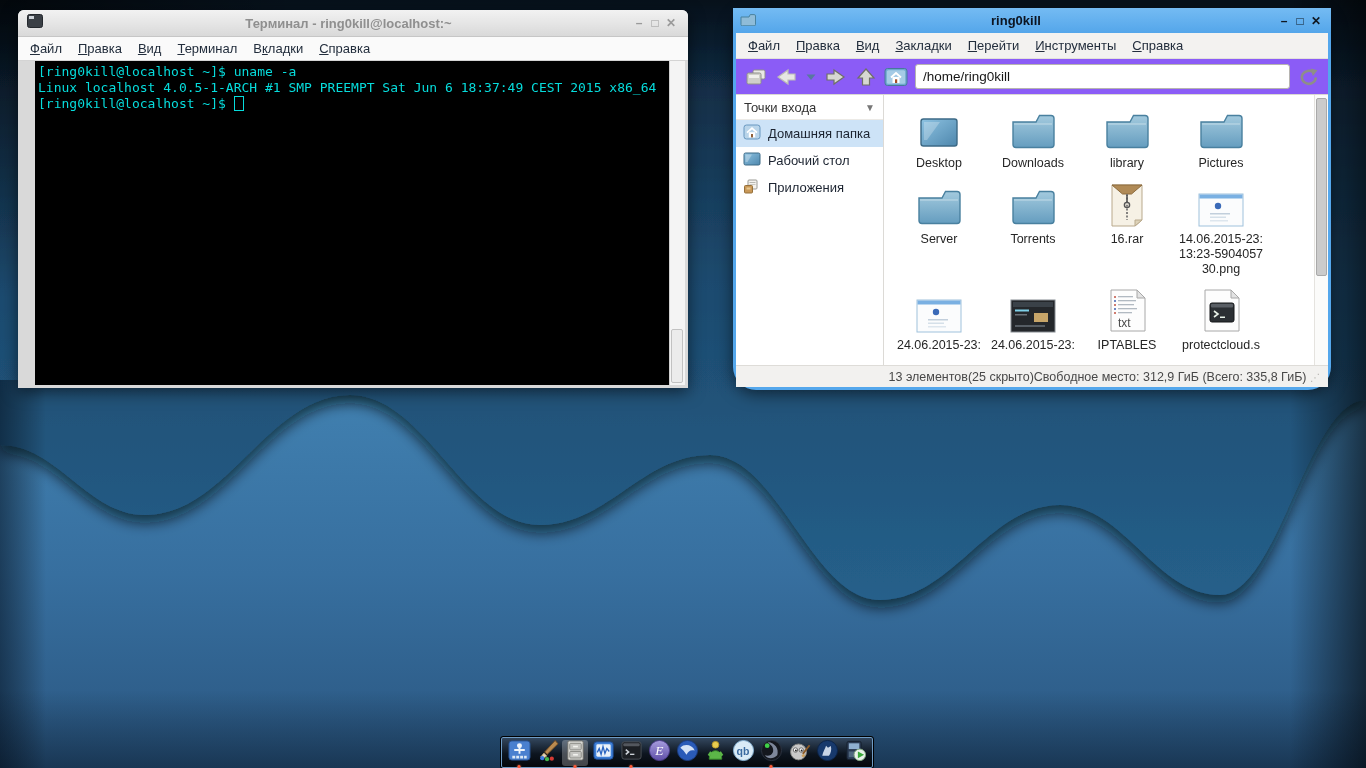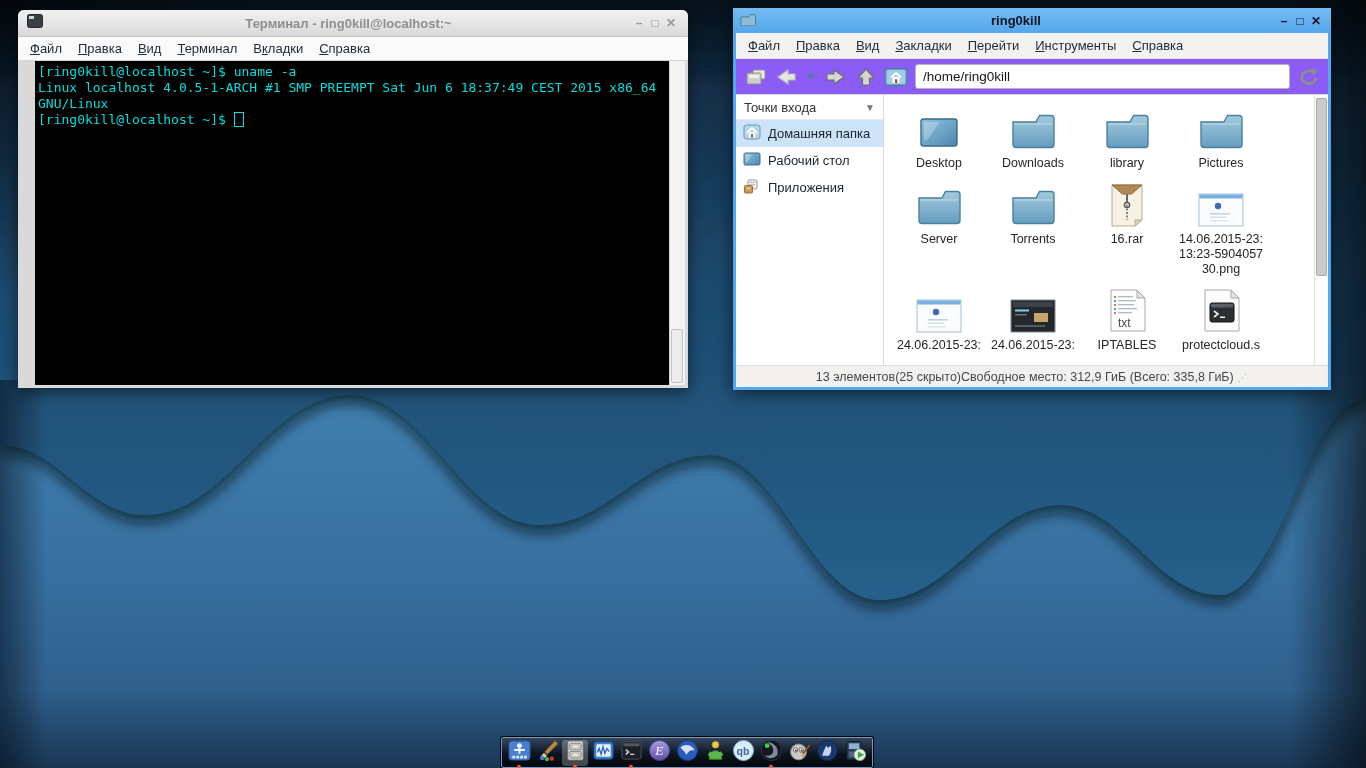--- a/index.html
+++ b/index.html
@@ -1,19 +1,19 @@
 <!DOCTYPE html>
 <html><head>
 <meta charset="utf-8">
 <style>
   html,body{margin:0;padding:0;}
   body{width:1366px;height:768px;overflow:hidden;font-family:"Liberation Sans",sans-serif;}
   #desktop{position:relative;width:1366px;height:768px;background:#2a5a84;overflow:hidden;}
   #wallpaper{position:absolute;left:0;top:0;}
-  .window{position:absolute;box-shadow:0 4px 16px rgba(0,0,0,.55);}
+  .window{position:absolute;box-shadow:0 4px 16px rgba(0,0,0,.55);border-radius:23px;}
 
   
   #terminal{left:18px;top:10px;width:670px;height:378px;background:#d9d9d9;border-radius:6px 6px 0 0;display:flex;flex-direction:column;}
   .t-titlebar{height:26px;background:linear-gradient(#f2f2f2,#d9d9d9);border-radius:6px 6px 0 0;display:flex;align-items:center;padding:0 9px;border-bottom:1px solid #c6c6c6;}
   .t-title{flex:1;text-align:center;color:#8f8f8f;font-weight:bold;font-size:13px;padding-left:23px;}
   .wm-btn{width:16px;text-align:center;font-size:12px;font-weight:bold;cursor:default;}
   .t-titlebar .wm-btn{color:#9a9a9a;}
   .menubar{display:flex;align-items:center;padding:0 4px;}
   .t-menubar{height:23px;background:#fafafa;border-bottom:1px solid #d4d4d4;}
   .menu-item{padding:2px 8px;font-size:13px;color:#232e3d;white-space:nowrap;}
@@ -40,21 +40,21 @@
   .sb-arrow{color:#777;font-size:10px;}
   .sb-item{height:27px;display:flex;align-items:center;gap:7px;padding:0 7px;font-size:13px;color:#1b2330;}
   .sb-item.selected{background:#cde3f7;}
   .f-view{flex:1;position:relative;background:#fff;overflow:hidden;}
   .file-grid{display:grid;grid-template-columns:repeat(4,94px);padding:10px 0 0 8px;row-gap:10px;}
   .file-item{display:flex;flex-direction:column;align-items:center;gap:5px;}
   .file-icon{height:46px;display:flex;align-items:flex-end;justify-content:center;}
   .file-label{max-width:90px;font-size:12.5px;color:#262626;text-align:center;word-break:break-all;line-height:15px;}
   .f-scroll{position:absolute;right:0;top:0;bottom:0;width:13px;background:#fbfbfa;border-left:1px solid #e5e3df;}
   .f-thumb{position:absolute;top:3px;left:1px;right:1px;height:176px;background:#cbcbcb;border:1px solid #a9a9a9;border-radius:2px;}
-  .f-status{height:21px;background:#f2f1ef;border-top:1px solid #dedcd8;display:flex;align-items:center;justify-content:center;padding:0 7px;font-size:12.5px;color:#484848;}
+  .f-status{height:21px;background:#f2f1ef;border-top:1px solid #dedcd8;display:flex;align-items:center;justify-content:flex-end;padding:0 7px;font-size:12.5px;color:#484848;}
   .grip{color:#b5b3af;font-size:10px;letter-spacing:1px;}
 
   
   #dock{position:absolute;left:501px;top:737px;width:366px;height:29px;background:linear-gradient(180deg,#33475e,#0d151f 55%,#04070b);border:1px solid #6f9cc6;outline:1px solid #000;border-radius:2px;display:flex;align-items:center;justify-content:space-evenly;padding:0 2px;}
   .dock-item{position:relative;width:26px;height:26px;display:flex;align-items:center;justify-content:center;border-radius:3px;}
   .dock-item.active{background:rgba(255,255,255,.25);}
   .dock-item svg{width:23px;height:23px;}
   .run-dot{position:absolute;bottom:-2px;left:50%;transform:translateX(-50%);width:3px;height:3px;border-radius:50%;background:#ff5a38;box-shadow:0 0 2px #ff7a50;}
   u{text-decoration:underline;}
 </style>
@@ -136,21 +136,20 @@
         <span class="menu-item"><u>В</u>ид</span>
         <span class="menu-item"><u>Т</u>ерминал</span>
         <span class="menu-item">В<u>к</u>ладки</span>
         <span class="menu-item"><u>С</u>правка</span>
       </div>
     <div class="t-body">
       <div class="t-screen">
         <div>
             <div class="term-line">[ring0kill@localhost ~]$ uname -a</div>
             <div class="term-line">Linux localhost 4.0.5-1-ARCH #1 SMP PREEMPT Sat Jun 6 18:37:49 CEST 2015 x86_64</div>
-            <div class="term-line">GNU/Linux</div>
           </div>
         <div class="term-line"><span>[ring0kill@localhost ~]$ </span><span class="cursor"></span></div>
       </div>
       <div class="t-scroll">
         <div class="t-thumb"></div>
       </div>
     </div>
   </div>
 
   <div class="window" id="filemanager">

